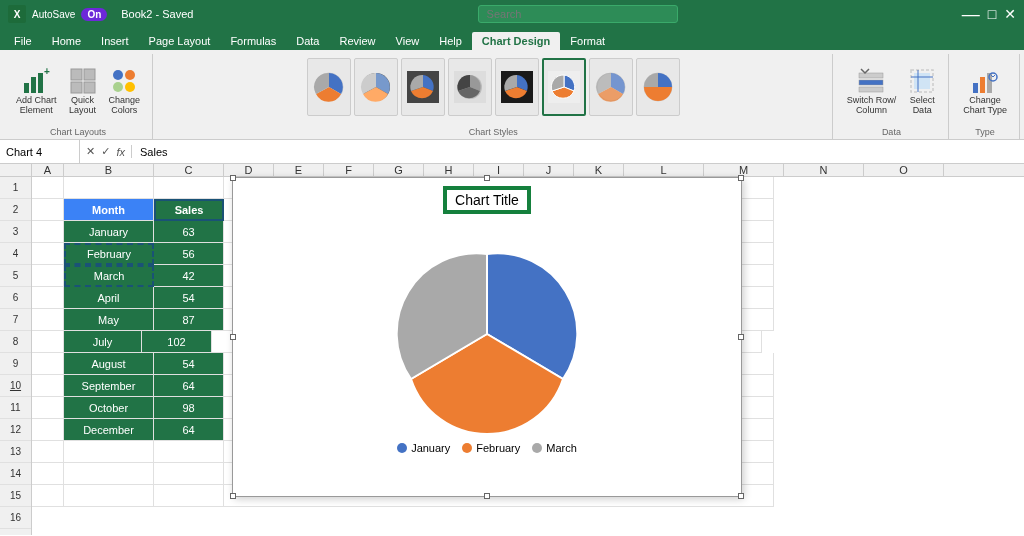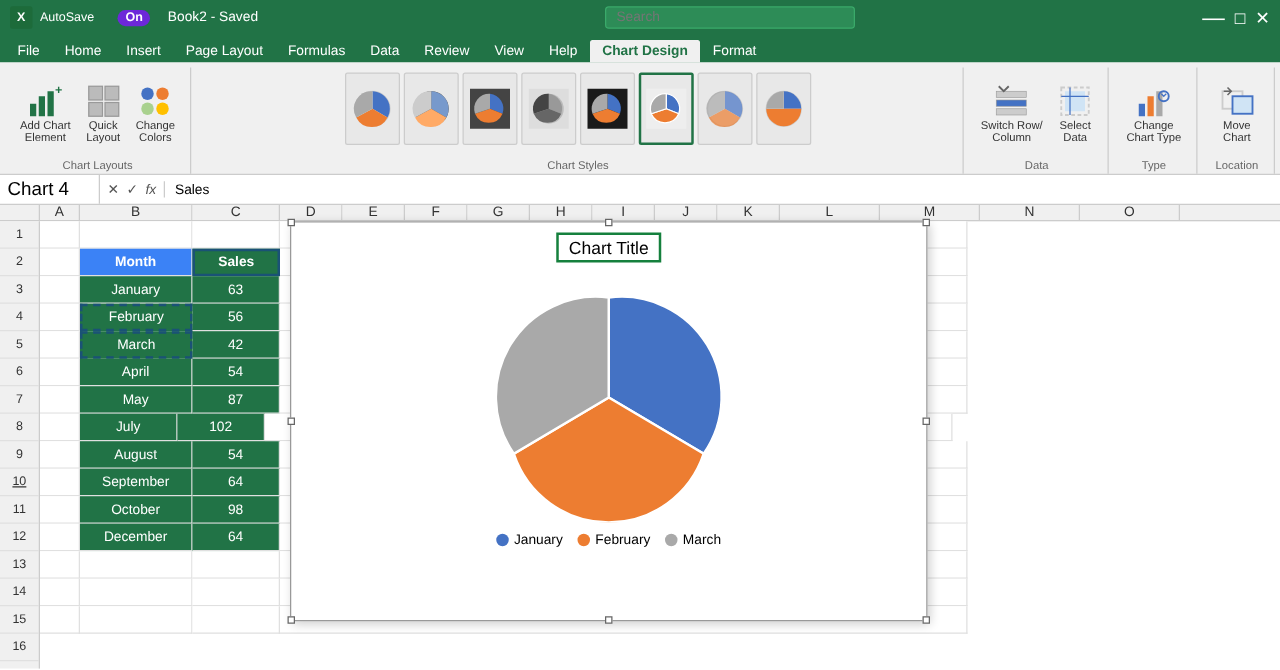--- a/index.html
+++ b/index.html
@@ -14,21 +14,21 @@
       padding: 0 8px;
       color: white;
       font-size: 11px;
     }
     .title-bar-left { display: flex; align-items: center; gap: 6px; }
     .title-bar-center { flex: 1; display: flex; justify-content: center; }
     .title-bar-right { display: flex; align-items: center; gap: 4px; }
     .autosave-label { font-size: 10px; }
     .autosave-toggle {
       background: #6d28d9; border-radius: 8px; padding: 1px 6px;
-      font-size: 10px; color: white; font-weight: bold; margin-left: 13px;
+      font-size: 10px; color: white; font-weight: bold;
     }
     .search-box {
       background: #2d8c57; border: 1px solid #3aaa6a; border-radius: 3px;
       color: white; padding: 2px 24px 2px 8px; width: 200px; font-size: 11px;
     }
     .excel-logo { width: 18px; height: 18px; background: #1d6b3a; border-radius: 2px;
       display: flex; align-items: center; justify-content: center; color: white; font-weight: bold; font-size: 10px; }
 
     
     .ribbon-tabs {
@@ -94,21 +94,21 @@
     
     .formula-bar {
       height: 24px;
       border-bottom: 1px solid #ccc;
       display: flex;
       align-items: center;
       background: white;
     }
     .name-box {
       width: 80px; border-right: 1px solid #ccc; padding: 0 6px;
-      font-size: 15px; height: 100%; display: flex; align-items: center;
+      font-size: 11px; height: 100%; display: flex; align-items: center;
     }
     .formula-icons {
       display: flex; align-items: center; padding: 0 4px; gap: 2px;
       border-right: 1px solid #ccc;
     }
     .formula-icon { font-size: 11px; cursor: pointer; padding: 0 2px; color: #555; }
     .formula-input {
       flex: 1; padding: 0 8px; font-size: 11px; border: none; outline: none;
     }
 
@@ -182,25 +182,25 @@
       background: white;
       border: 1px solid #666;
     }
     .chart-inner {
       width: 100%; height: 100%;
       display: flex; flex-direction: column;
       align-items: center;
       padding: 8px;
     }
     .chart-title-box {
-      border: 2px solid #15803d;
+      border: 4px solid #15803d;
       padding: 2px 8px;
       font-size: 14px;
       font-weight: normal;
-      margin-bottom: 8px;
+      margin-bottom: 20px;
       cursor: text;
     }
     .chart-legend {
       display: flex; gap: 12px; align-items: center;
       margin-top: 8px; font-size: 11px;
     }
     .legend-item { display: flex; align-items: center; gap: 4px; }
     .legend-dot { width: 10px; height: 10px; border-radius: 50%; }
   </style>
 </head>
@@ -389,35 +389,20 @@
             <circle cx="22" cy="10" r="4" fill="none" stroke="#4472C4" stroke-width="1.5"></circle>
             <path d="M20,8 L22,10 L24,8" fill="none" stroke="#4472C4" stroke-width="1"></path>
           </svg>
         </div>
         <div class="ribbon-btn-label">Change<br>Chart Type</div>
       </div>
     </div>
     <div class="ribbon-group-label">Type</div>
   </div>
 
-  <div class="ribbon-group">
-    <div class="ribbon-buttons">
-      <div class="ribbon-btn">
-        <div class="ribbon-btn-icon">
-          <svg width="28" height="28" viewBox="0 0 28 28">
-            <rect x="2" y="6" width="16" height="14" fill="none" stroke="#ccc" stroke-width="1.5"></rect>
-            <rect x="10" y="10" width="16" height="14" fill="#D0E4F5" stroke="#4472C4" stroke-width="1.5"></rect>
-            <path d="M6,3 L9,6 L6,9 M9,6 L3,6" fill="none" stroke="#666" stroke-width="1.2"></path>
-          </svg>
-        </div>
-        <div class="ribbon-btn-label">Move<br>Chart</div>
-      </div>
-    </div>
-    <div class="ribbon-group-label">Location</div>
-  </div>
 </div>
 
 <div class="formula-bar">
   <div class="name-box">Chart 4</div>
   <div class="formula-icons">
     <span class="formula-icon">✕</span>
     <span class="formula-icon">✓</span>
     <span class="formula-icon"><i>fx</i></span>
   </div>
   <input class="formula-input" type="text" value="Sales" style="">

